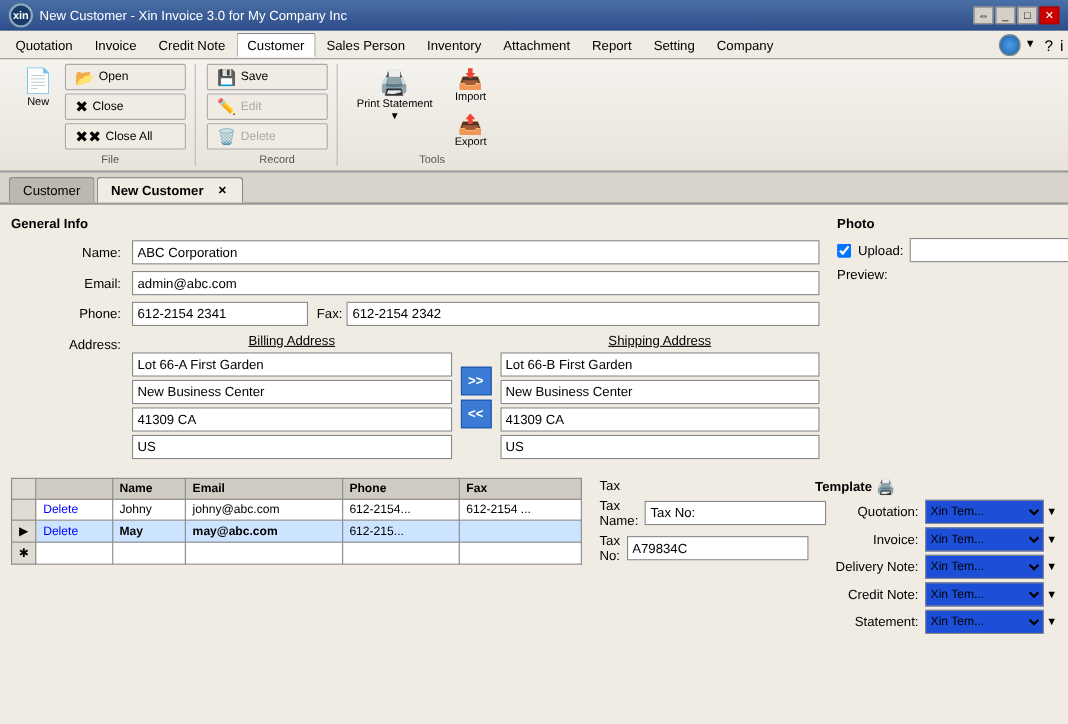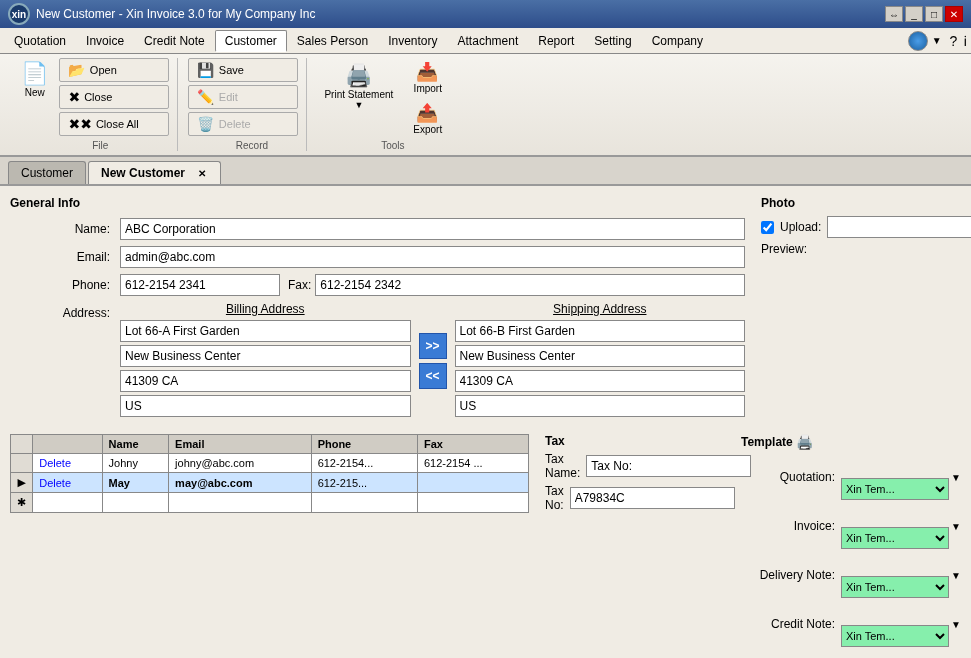--- a/index.html
+++ b/index.html
@@ -86,31 +86,31 @@
     .contact-table { width: 100%; border-collapse: collapse; border: 1px solid #888; font-size: 11px; }
     .contact-table th { background: #d0ccc4; border: 1px solid #888; padding: 3px 6px; text-align: left; }
     .contact-table td { border: 1px solid #888; padding: 3px 6px; background: white; }
     .contact-table tr.selected td { background: #cce4ff; }
     .row-indicator { width: 14px; text-align: center; background: #e0dcd4 !important; }
     .delete-link { color: blue; cursor: pointer; font-size: 11px; }
     .bold-text { font-weight: bold; }
 
     
     .tax-section { width: 180px; flex-shrink: 0; }
-    .tax-title { font-weight: bold; margin-bottom: 4px; }
+    .tax-title { font-weight: normal; margin-bottom: 4px; }
     .tax-row { display: flex; align-items: center; margin-bottom: 4px; gap: 6px; }
     .tax-label { font-size: 12px; width: 70px; }
     .tax-input { height: 22px; border: 1px solid #888; padding: 2px 4px; font-size: 12px; flex: 1; background: white; }
 
     
     .template-section { width: 220px; flex-shrink: 0; }
     .template-title { font-weight: bold; margin-bottom: 4px; display: flex; align-items: center; gap: 4px; }
     .template-row { display: flex; align-items: center; margin-bottom: 3px; }
     .template-label { font-size: 12px; width: 100px; text-align: right; padding-right: 6px; }
-    .template-select { height: 22px; border: 1px solid #888; font-size: 11px; flex: 1; background: #86efac; margin-top: 24px; }
+    .template-select { height: 22px; border: 1px solid #888; font-size: 11px; flex: 1; background: #1d4ed8; }
     .fax-label { font-size: 12px; flex-shrink: 0; }
     .fax-input { flex: 1; height: 22px; border: 1px solid #888; padding: 2px 4px; font-size: 12px; background: white; }
   </style>
 </head>
 <body>
 
 <div class="title-bar">
   <div class="title-bar-left">
     <div class="title-logo">xin</div>
     <span>New Customer - Xin Invoice 3.0 for My Company Inc</span>

